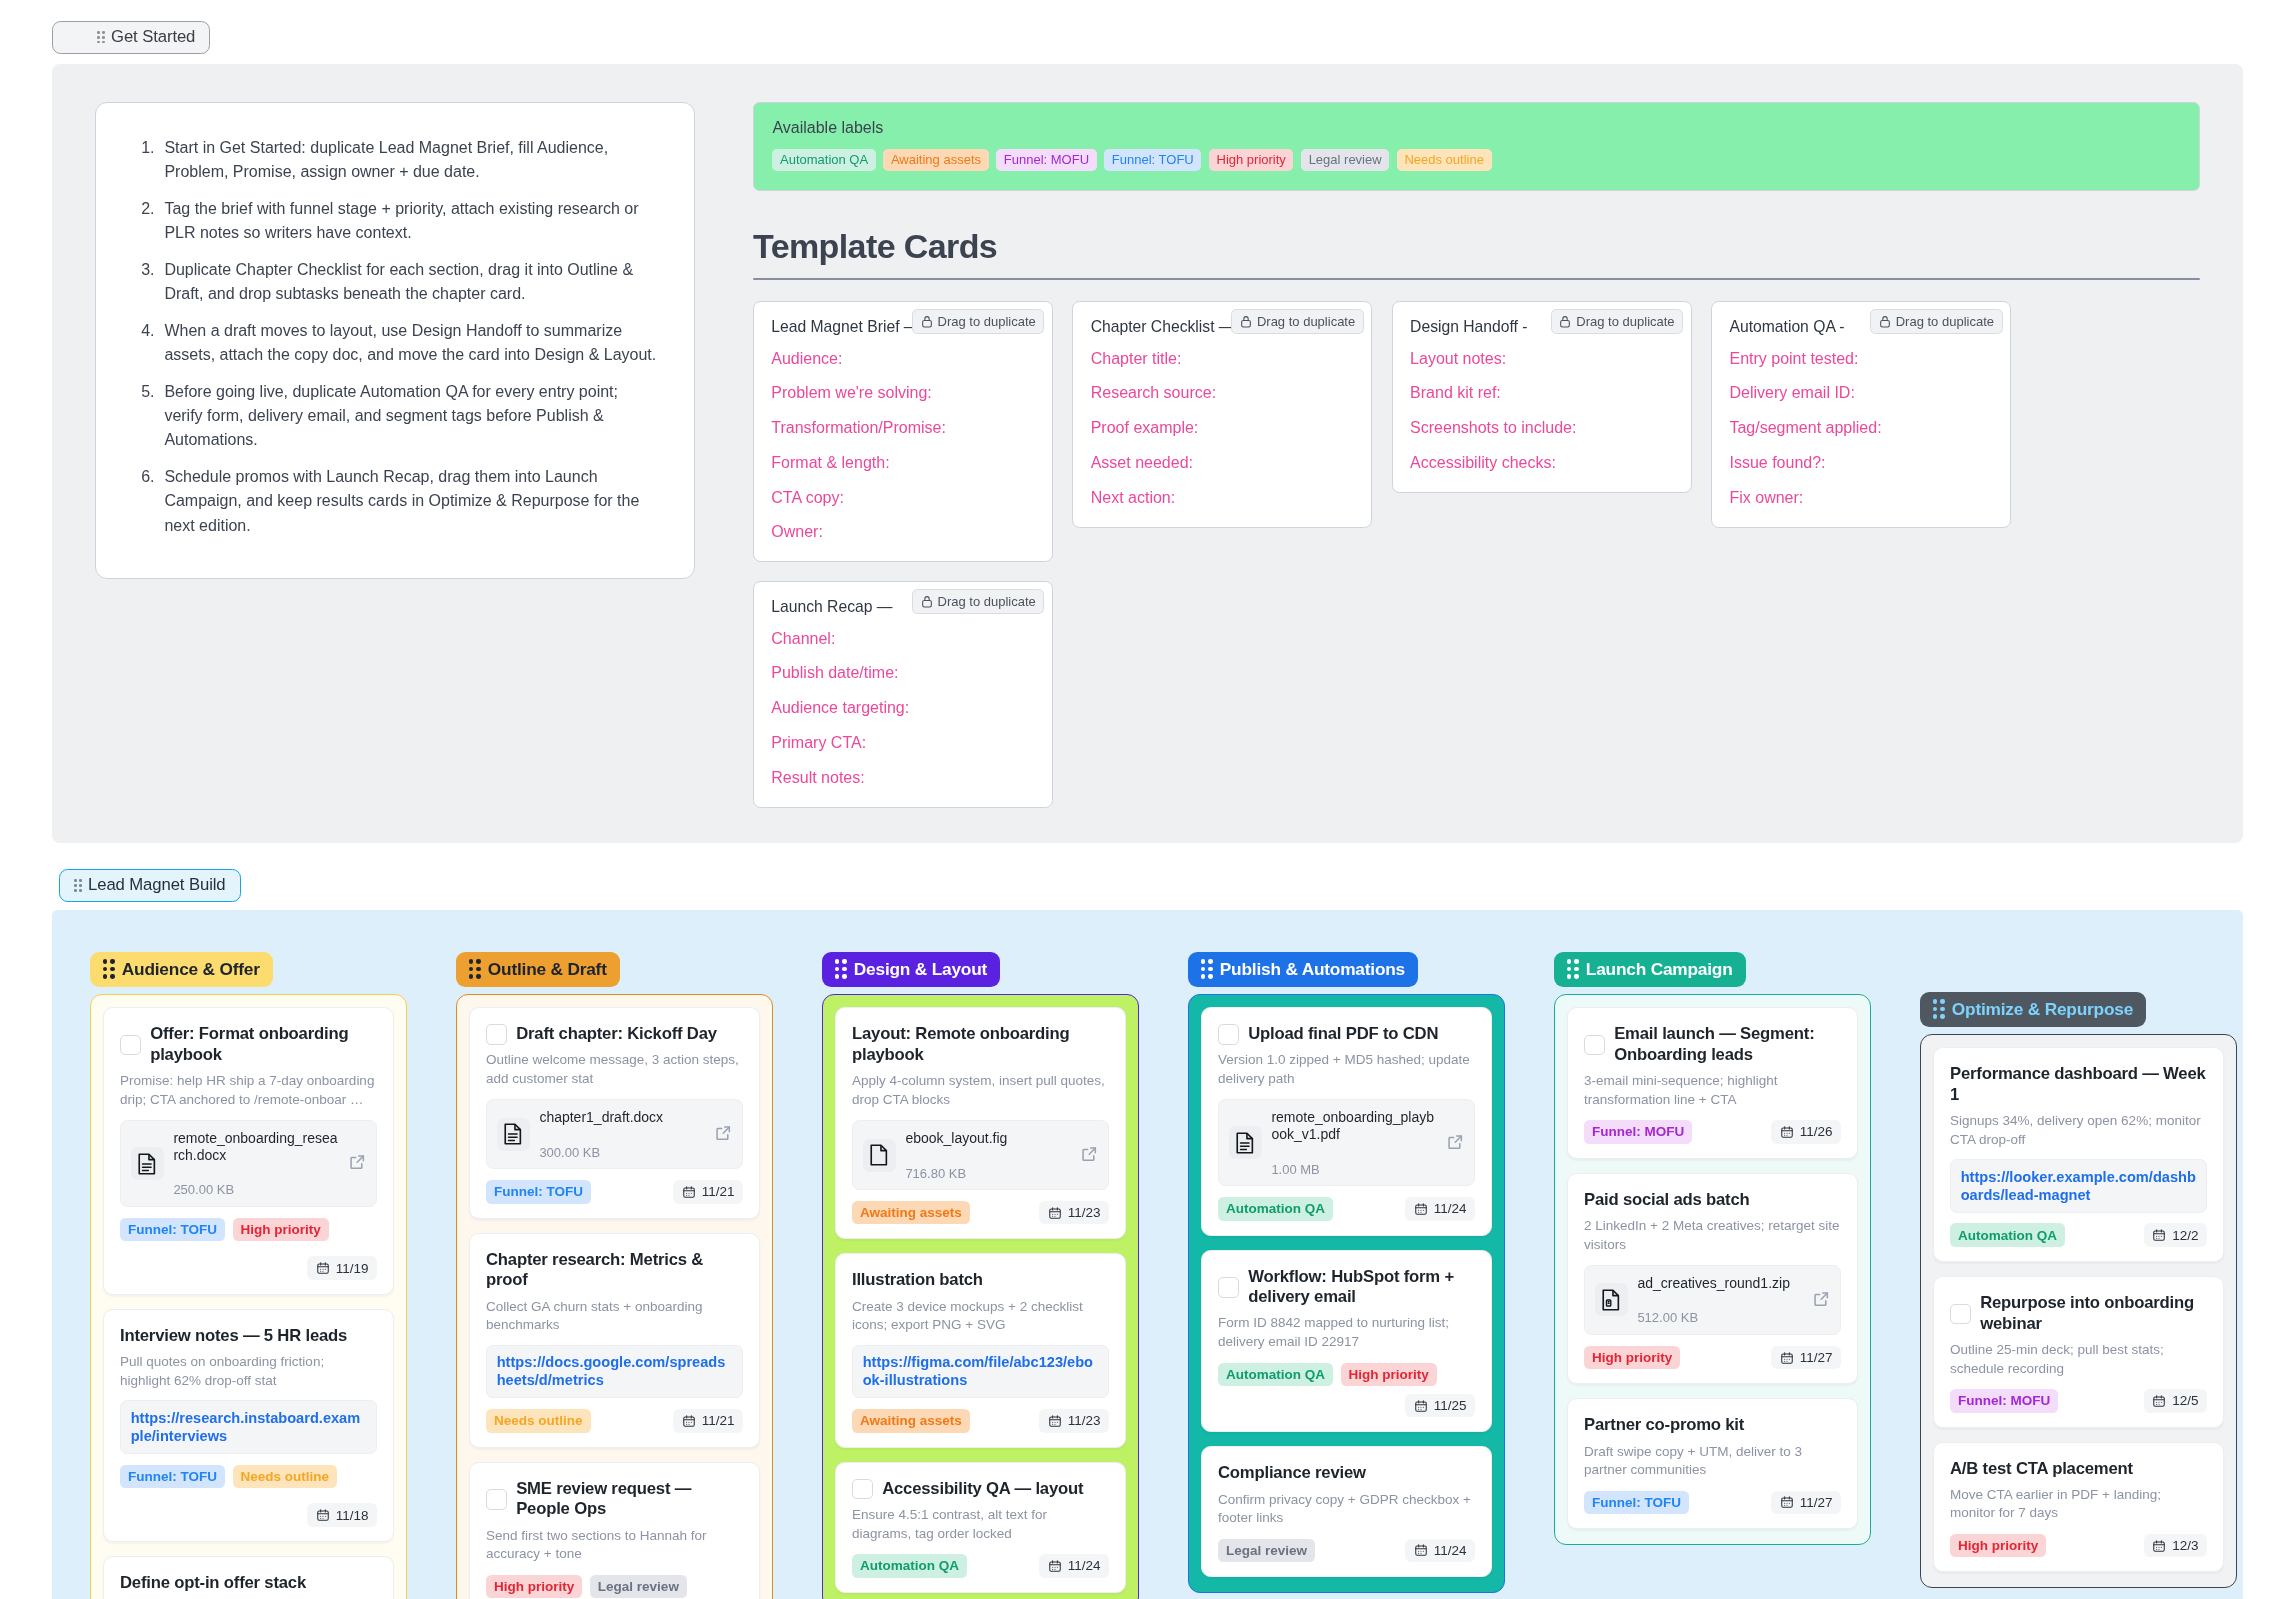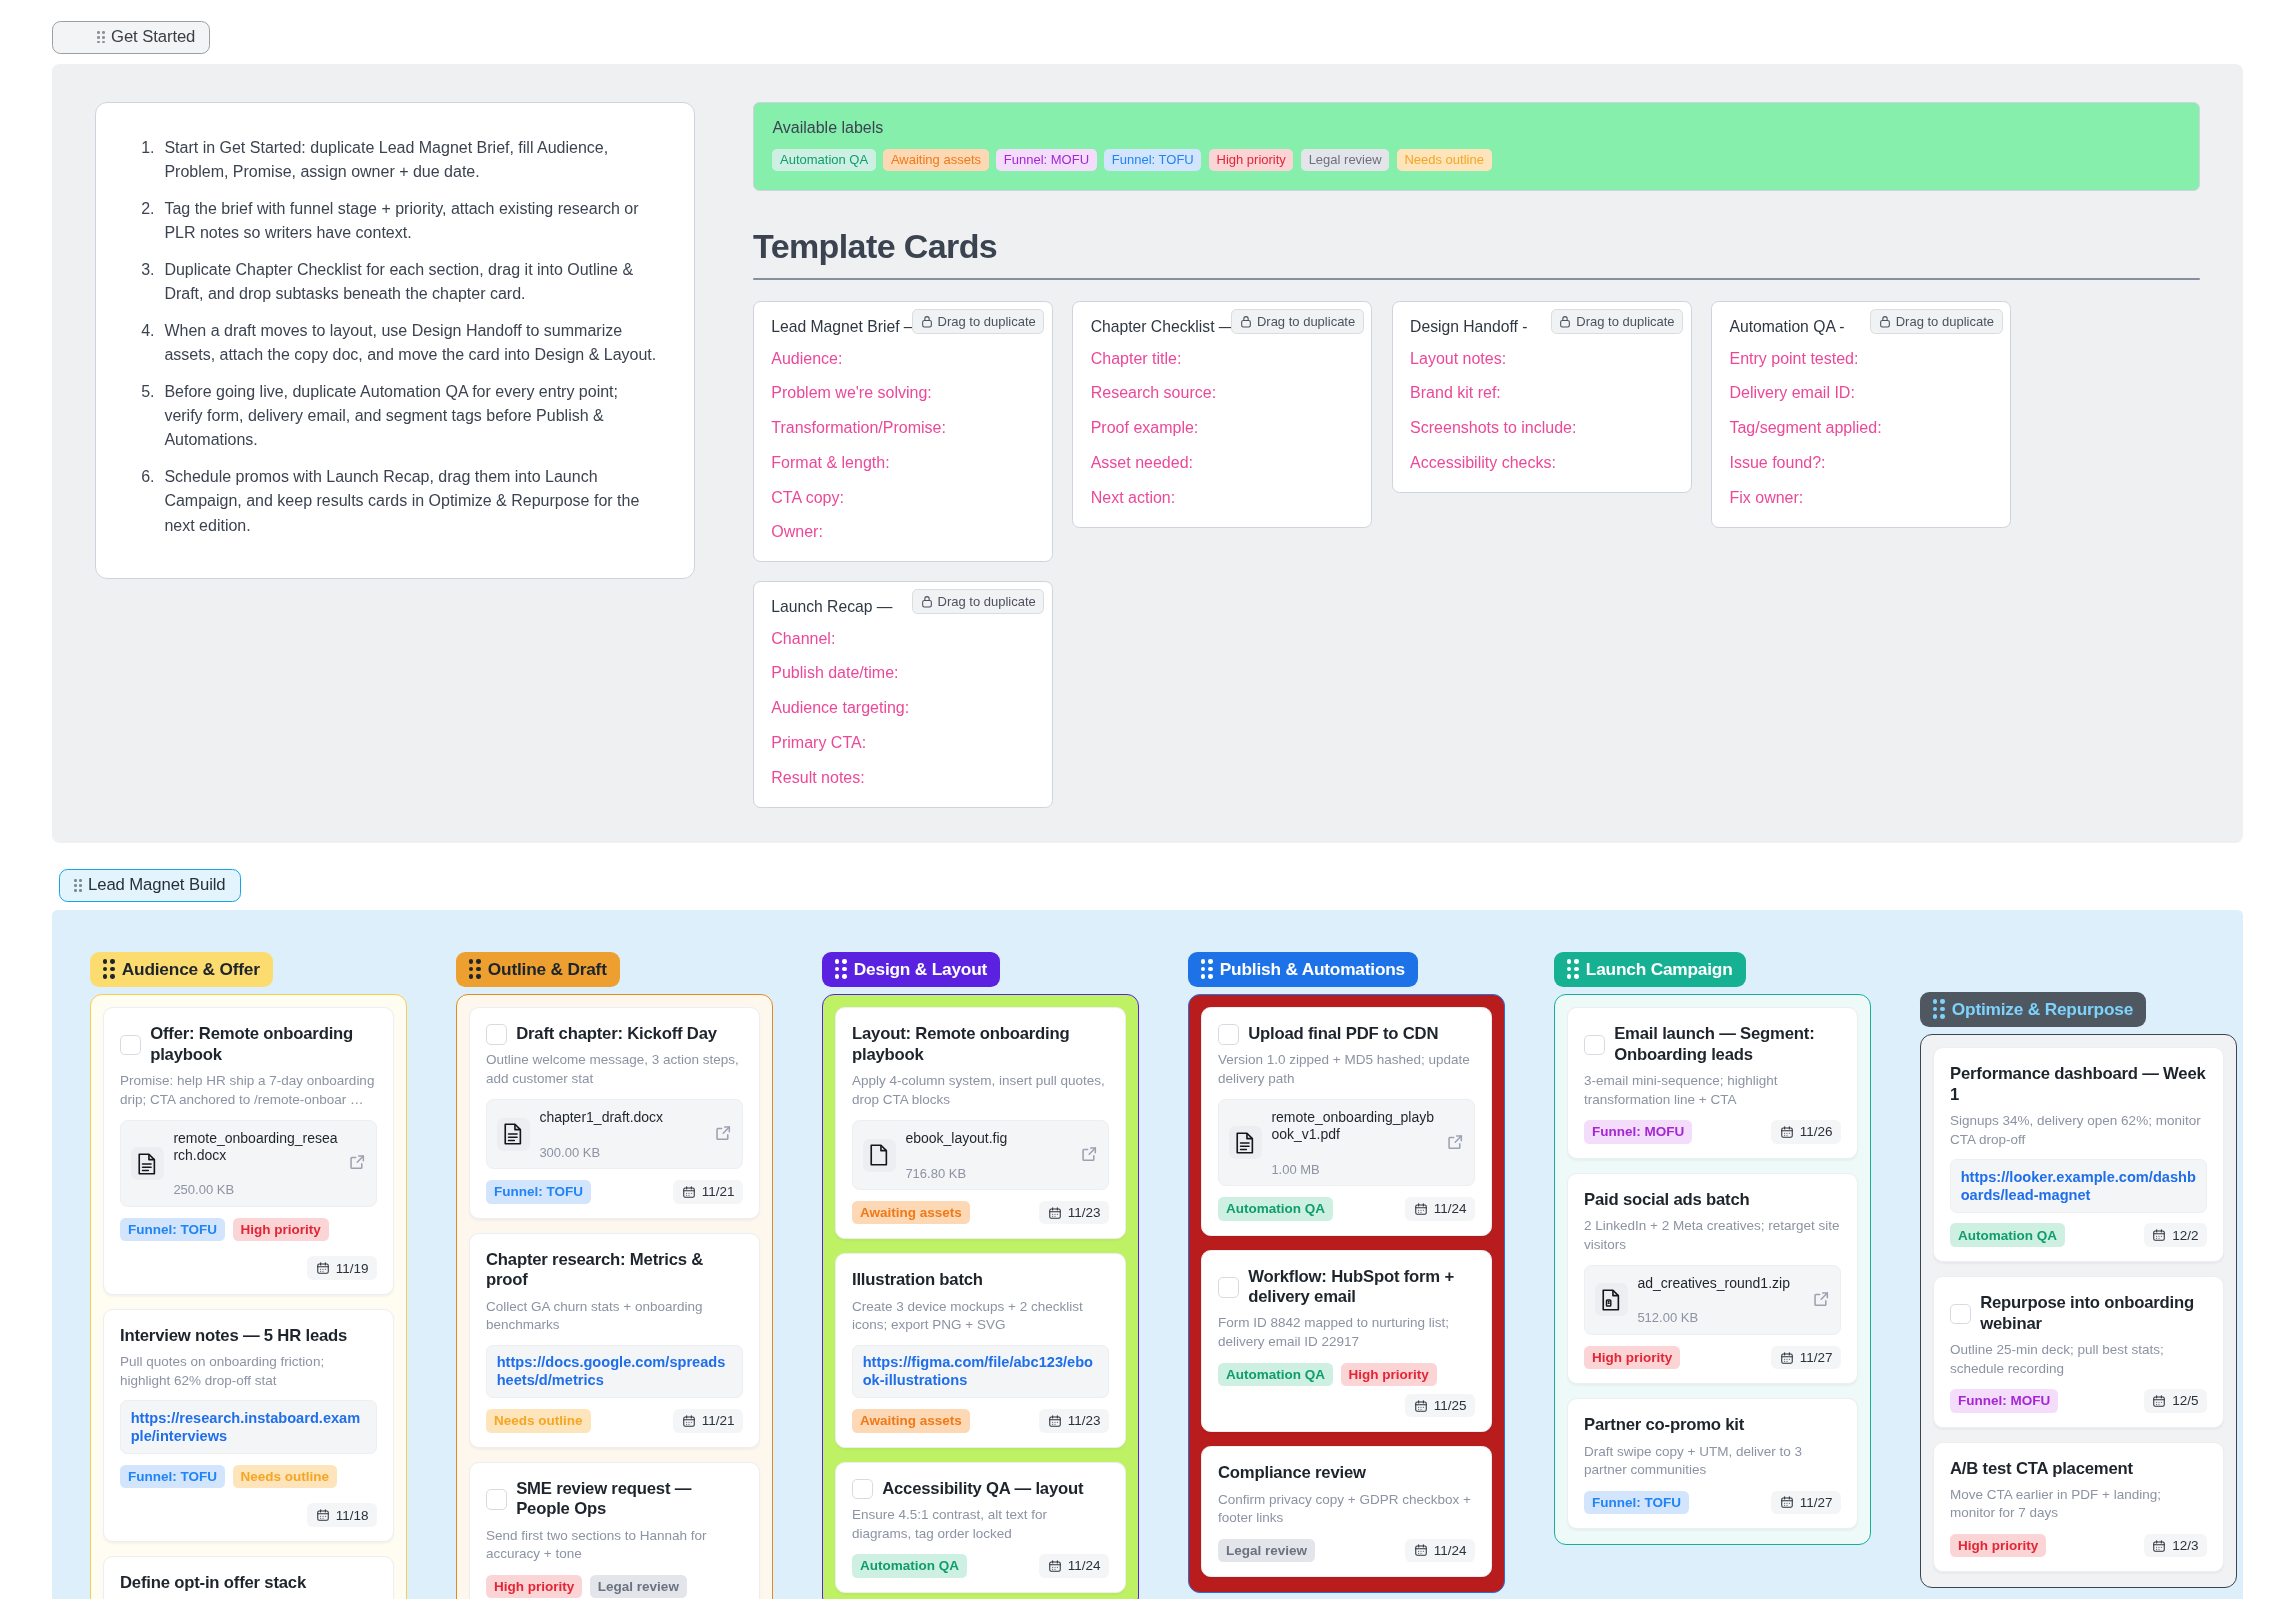--- a/index.html
+++ b/index.html
@@ -424,21 +424,21 @@
             <i></i>
             <i></i>
             <i></i>
             <i></i>
           </span>
           <span>Audience &amp; Offer</span>
         </div><div class="col-body" style="background: rgb(255, 253, 241); border-color: rgb(245, 206, 74);">
           <div class="task-card">
             <div class="task-top">
               <span class="task-check"></span>
-              <span class="task-title">Offer: Remote onboarding playbook</span>
+              <span class="task-title">Offer: Format onboarding playbook</span>
             </div>
             <div class="task-desc">Promise: help HR ship a 7-day onboarding drip; CTA anchored to /remote-onboar …</div>
             <div class="attach">
               <span class="attach-ico">
                 <svg width="21.6" height="24" viewBox="0 0 40 44" fill="none" stroke="#12171d" stroke-width="3" stroke-linejoin="round">
                   <path d="M6 4h18l10 10v26H6z"></path>
                   <path d="M24 4v10h10"></path>
                   <path d="M12 22h16M12 28h16M12 34h11" stroke-width="2.6" stroke-linecap="round"></path>
                 </svg>
               </span>
@@ -719,21 +719,21 @@
       <div class="column"><div class="col-head" style="background: rgb(29, 114, 232); color: rgb(255, 255, 255);">
           <span class="drag-dots big">
             <i></i>
             <i></i>
             <i></i>
             <i></i>
             <i></i>
             <i></i>
           </span>
           <span>Publish &amp; Automations</span>
-        </div><div class="col-body" style="background: #b91c1c; border-color: rgb(29, 114, 232);">
+        </div><div class="col-body" style="background: #14b8a6; border-color: rgb(29, 114, 232);">
           <div class="task-card">
             <div class="task-top">
               <span class="task-check"></span>
               <span class="task-title">Upload final PDF to CDN</span>
             </div>
             <div class="task-desc">Version 1.0 zipped + MD5 hashed; update delivery path</div>
             <div class="attach">
               <span class="attach-ico">
                 <svg width="21.6" height="24" viewBox="0 0 40 44" fill="none" stroke="#12171d" stroke-width="3" stroke-linejoin="round">
                   <path d="M6 4h18l10 10v26H6z"></path>

